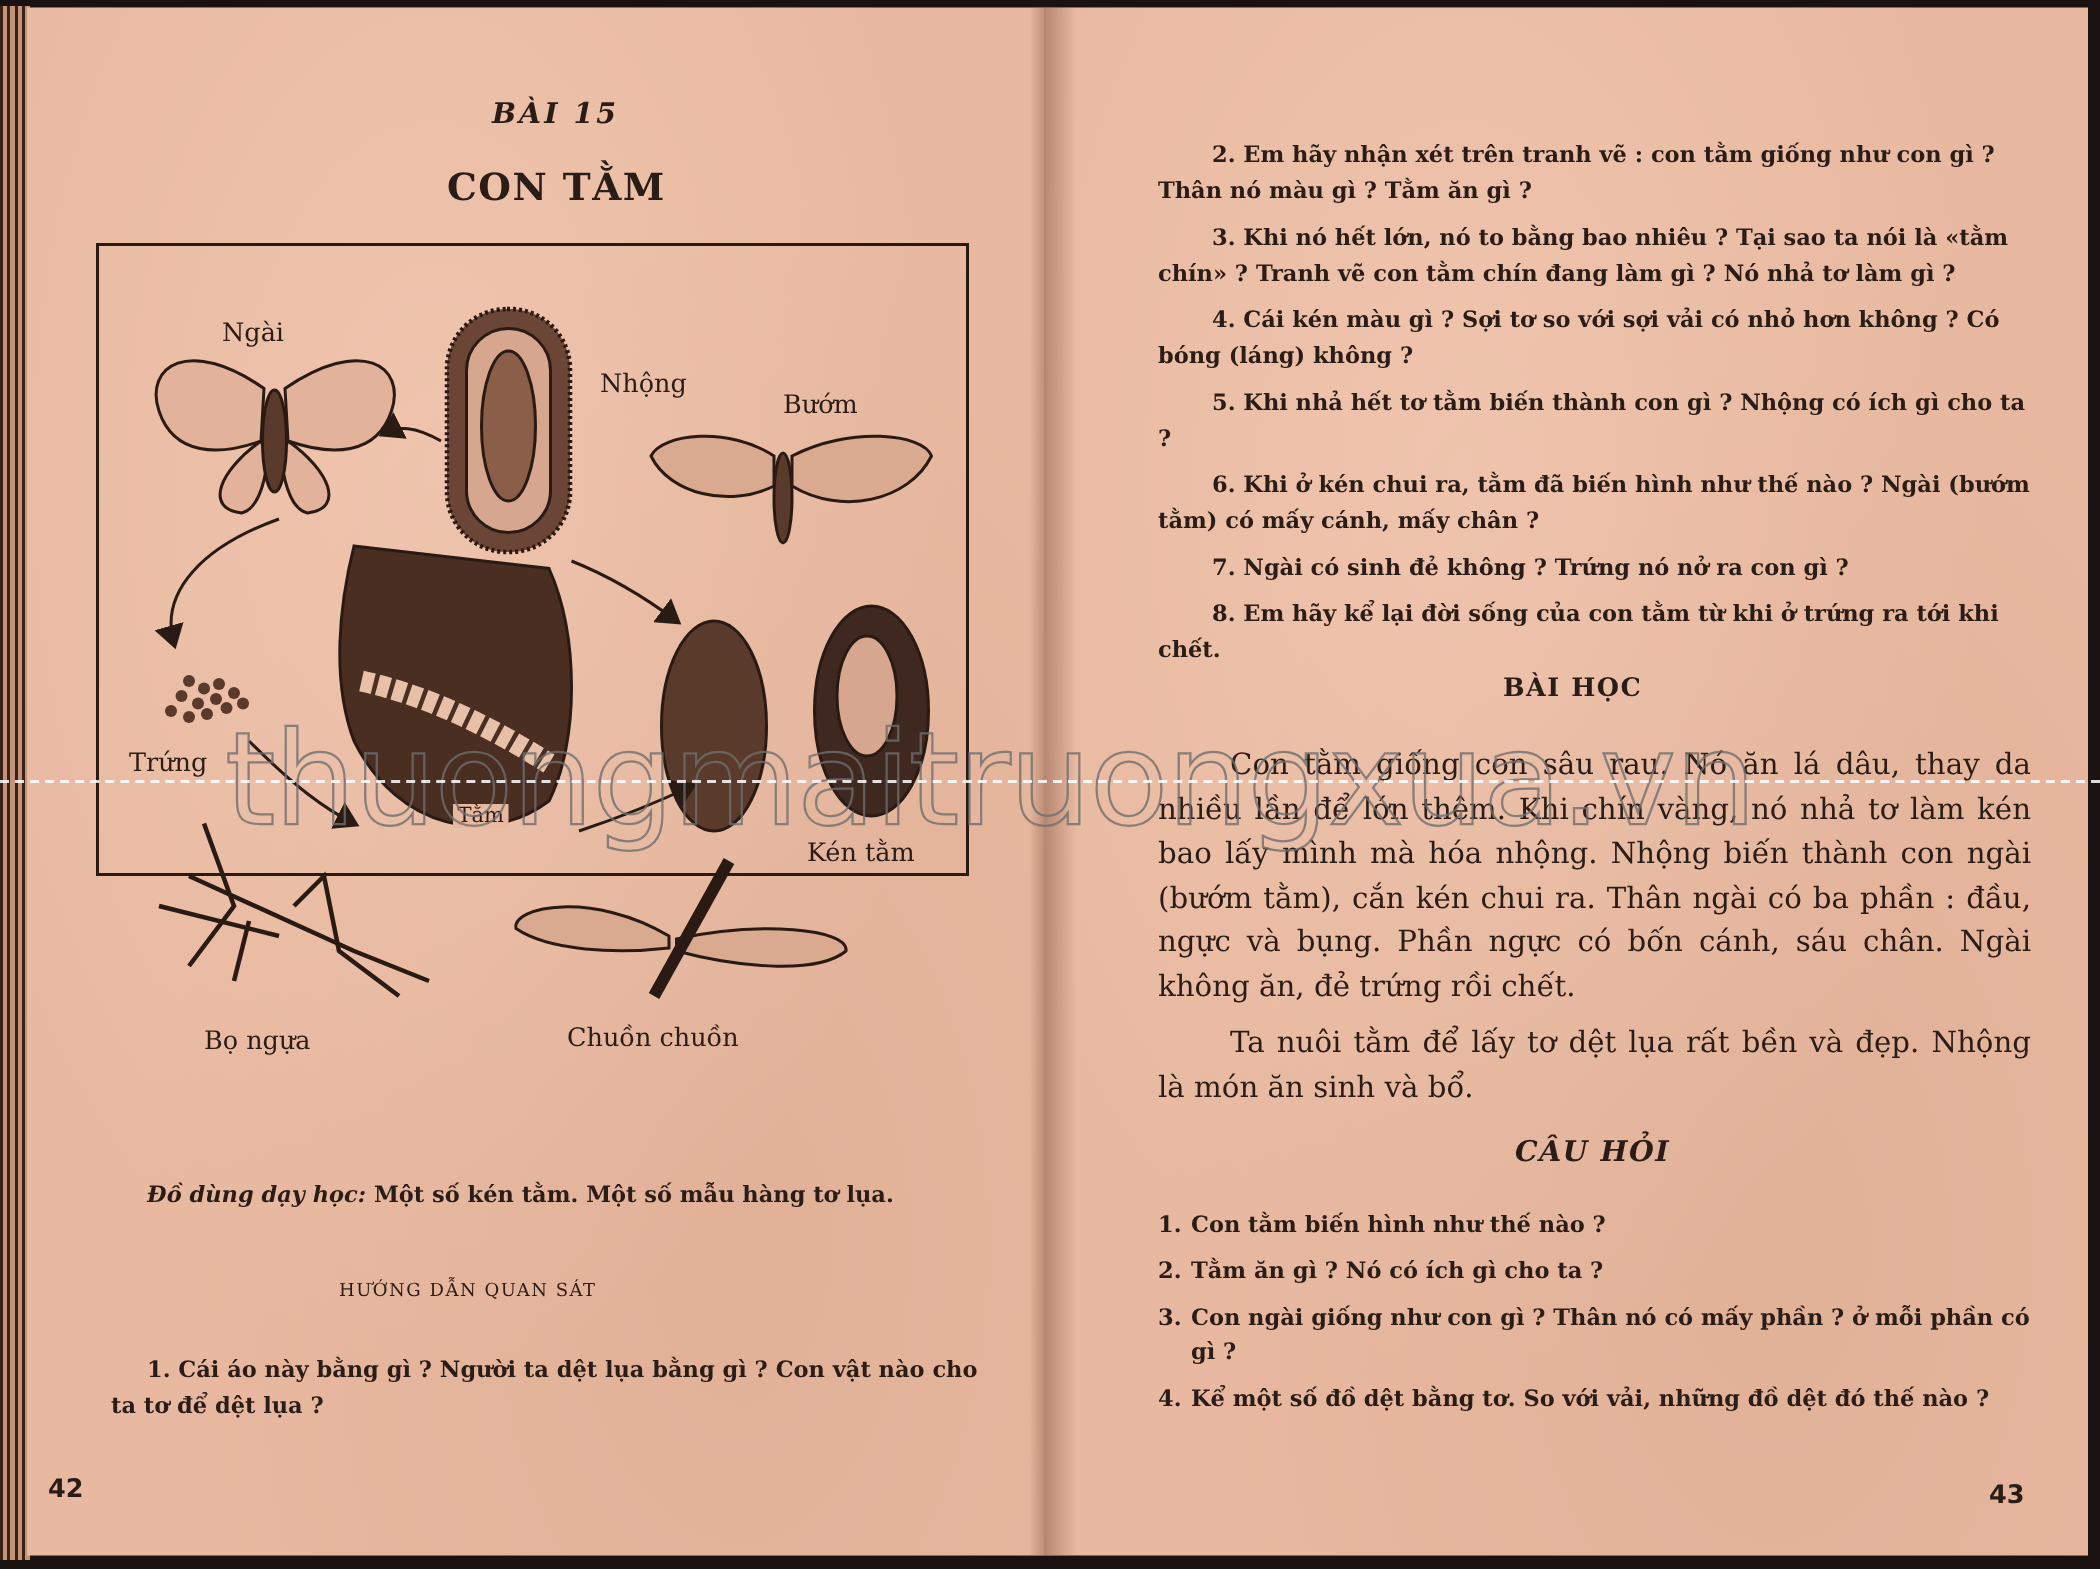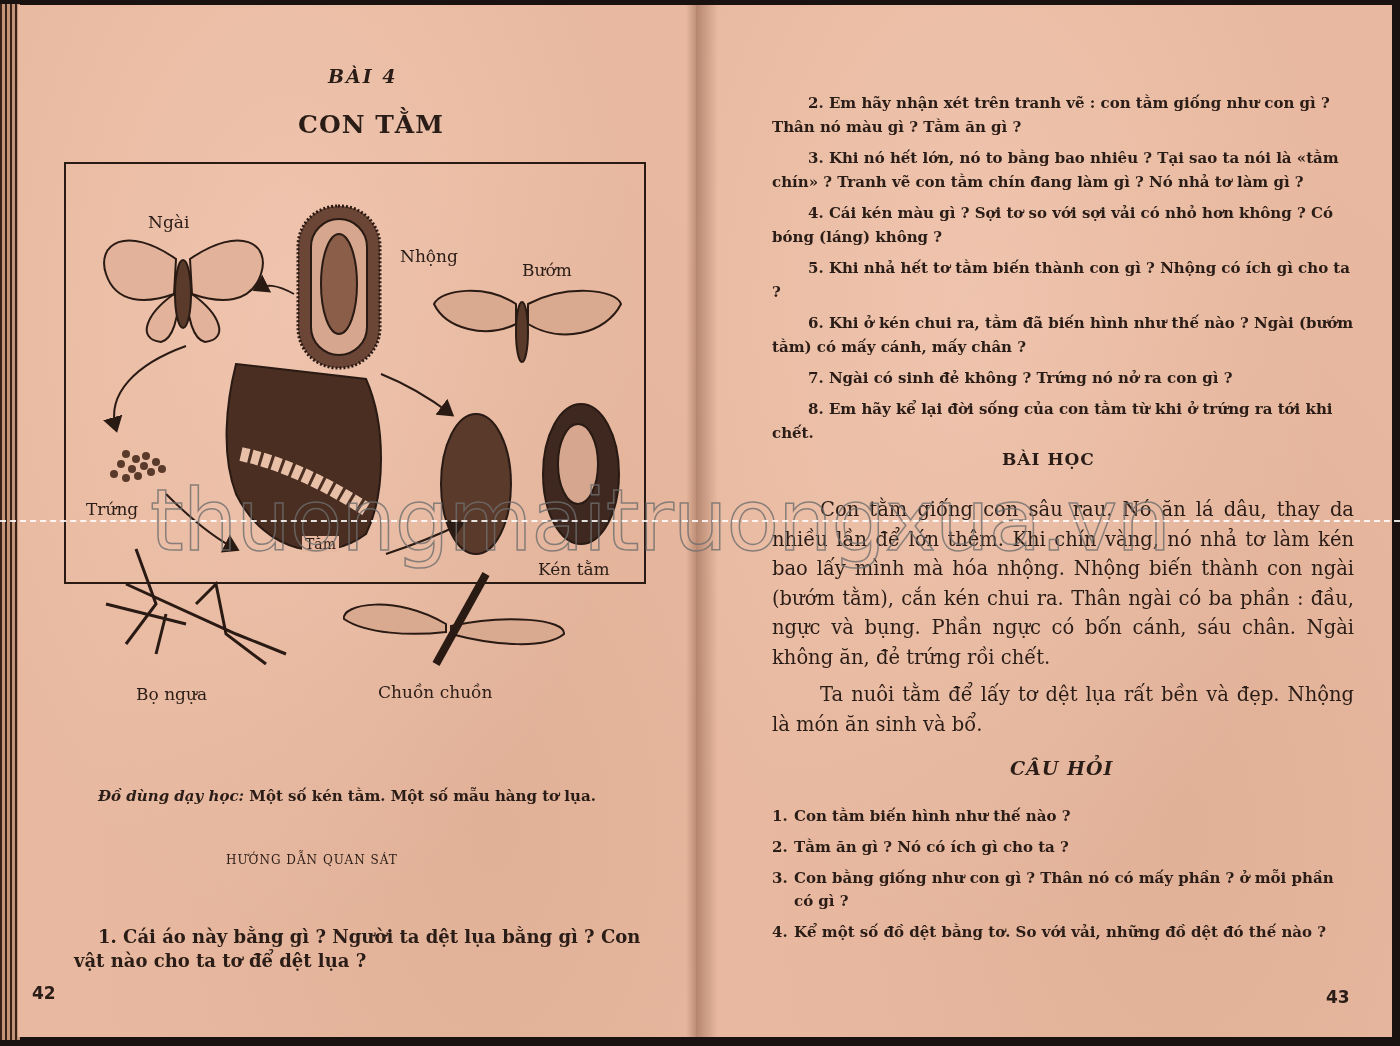--- a/index.html
+++ b/index.html
@@ -33,21 +33,21 @@
 
   .figure {
     position:absolute; left:46px; top:157px; width:582px; height:422px;
     border:2px solid #2a1a14; box-sizing:border-box;
   }
   .fig-label { position:absolute; font-size:17px; white-space:nowrap; }
 
   .tool-line { position:absolute; left:80px; top:782px; font-size:15px; font-weight:bold; }
   .tool-line .lead { font-style:italic; }
   .guide-heading { position:absolute; left:208px; top:848px; font-size:12px; letter-spacing:1px; }
-  .q1 { position:absolute; left:56px; top:920px; width:590px; font-size:18px; line-height:24px; text-indent:24px; font-weight:bold; }
+  .q1 { position:absolute; left:56px; top:896px; width:590px; font-size:15px; line-height:24px; text-indent:24px; font-weight:bold; }
   .page-num { position:absolute; font-size:17px; font-weight:bold; font-family:"DejaVu Sans","Liberation Sans",sans-serif; }
 
   .obs-list { position:absolute; left:76px; top:86px; width:582px; }
   .obs-item { font-size:15px; line-height:24px; text-indent:36px; margin-bottom:7px; font-weight:bold; }
   .lesson-heading { position:absolute; left:306px; top:444px; font-size:17px; font-weight:bold; letter-spacing:1px; }
   .lesson-body { position:absolute; left:76px; top:490px; width:582px; font-size:19.5px; line-height:29.5px; text-align:justify; }
   .lesson-body p { margin:0 0 8px 0; text-indent:48px; }
   .q-heading { position:absolute; left:314px; top:752px; font-size:19px; font-weight:bold; font-style:italic; letter-spacing:1px; }
   .q-list { position:absolute; left:76px; top:800px; width:582px; }
   .q-item { display:flex; font-size:15px; line-height:23px; margin-bottom:8px; font-weight:bold; }
@@ -62,21 +62,21 @@
 </style>
 </head>
 <body>
 
 <div class="spread">
   <div class="page-edges"></div>
 
   <div class="page page-left">
     <div class="gutter-shadow-l"></div>
 
-    <div class="lesson-no">BÀI 4</div>
+    <div class="lesson-no">BÀI 15</div>
     <div class="lesson-title">CON TẰM</div>
 
     <div class="figure">
       <svg width="578" height="572" viewBox="0 0 578 572" style="position:absolute;left:0;top:0">
         <defs>
           <marker id="ah" markerWidth="10" markerHeight="10" refX="6" refY="5" orient="auto">
             <path d="M0,0 L8,5 L0,10 z" fill="#2a1a14"></path>
           </marker>
         </defs>
 
@@ -192,21 +192,21 @@
       <div class="q-item">
         <span class="q-num">1.</span>
         <span>Con tằm biến hình như thế nào ?</span>
       </div>
       <div class="q-item">
         <span class="q-num">2.</span>
         <span>Tằm ăn gì ? Nó có ích gì cho ta ?</span>
       </div>
       <div class="q-item">
         <span class="q-num">3.</span>
-        <span>Con bằng giống như con gì ? Thân nó có mấy phần ? ở mỗi phần có gì ?</span>
+        <span>Con ngài giống như con gì ? Thân nó có mấy phần ? ở mỗi phần có gì ?</span>
       </div>
       <div class="q-item">
         <span class="q-num">4.</span>
         <span>Kể một số đồ dệt bằng tơ. So với vải, những đồ dệt đó thế nào ?</span>
       </div>
     </div>
 
     <div class="page-num" style="left:630px;top:982px">43</div>
   </div>
 

